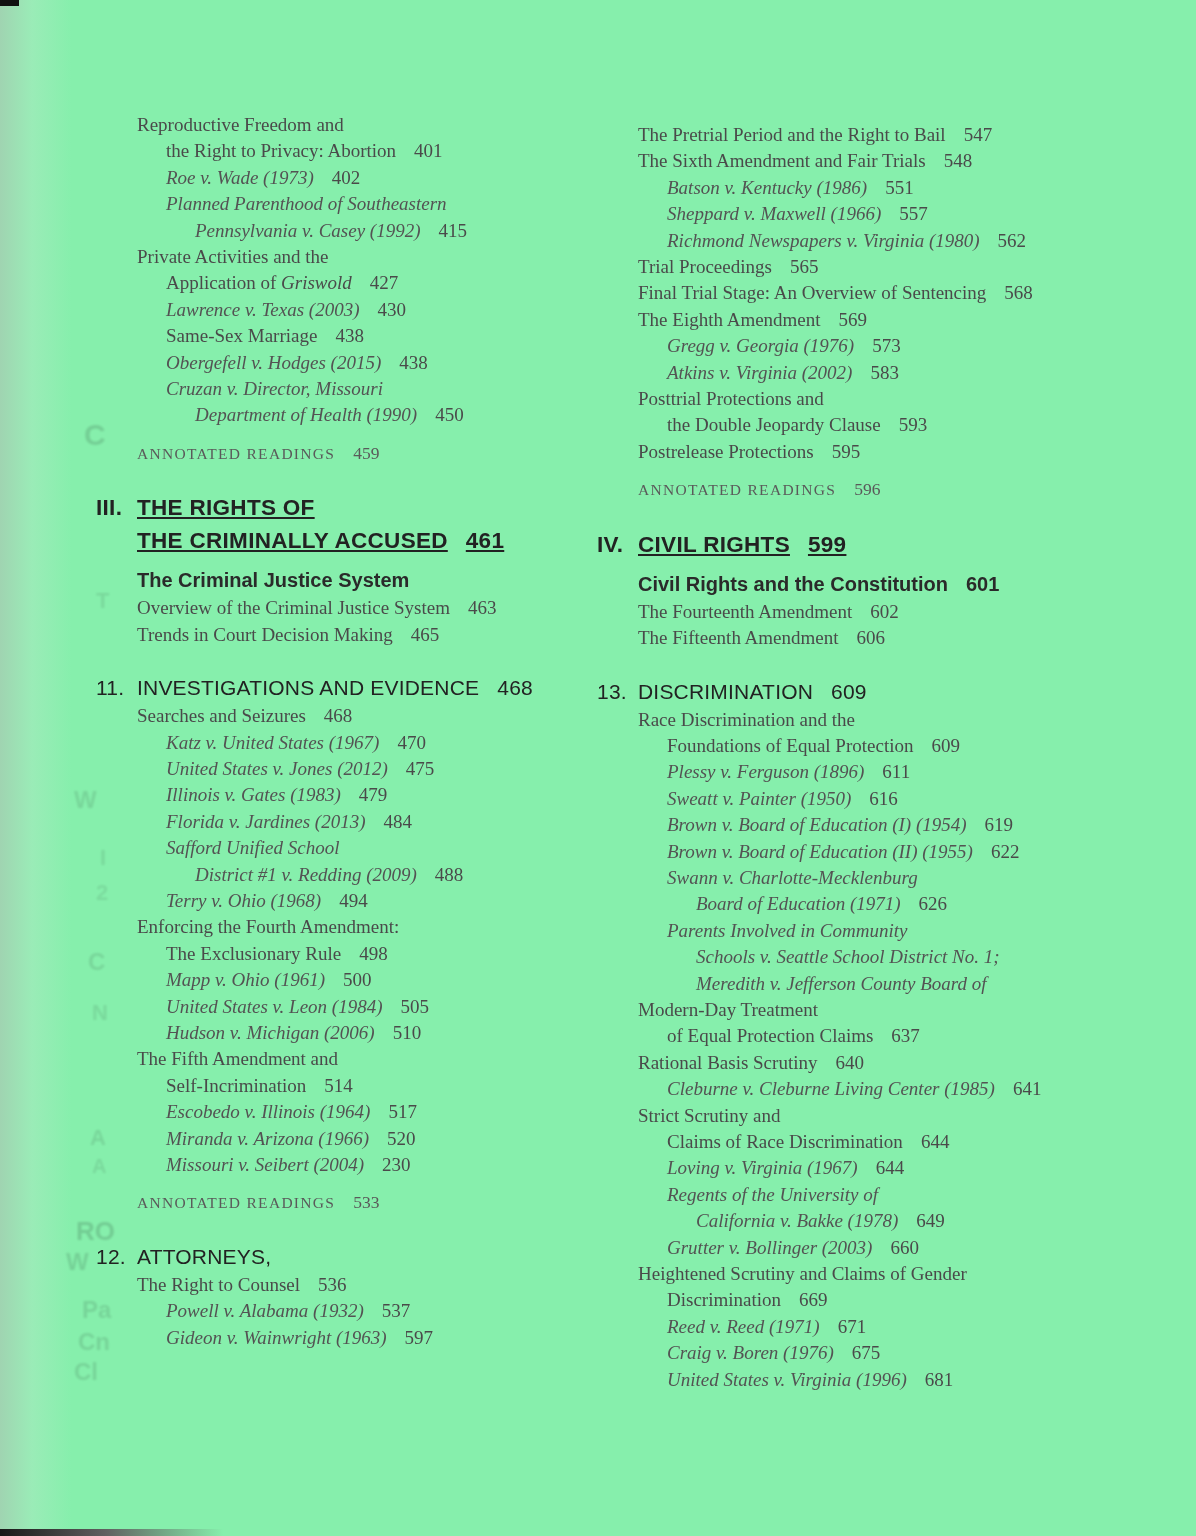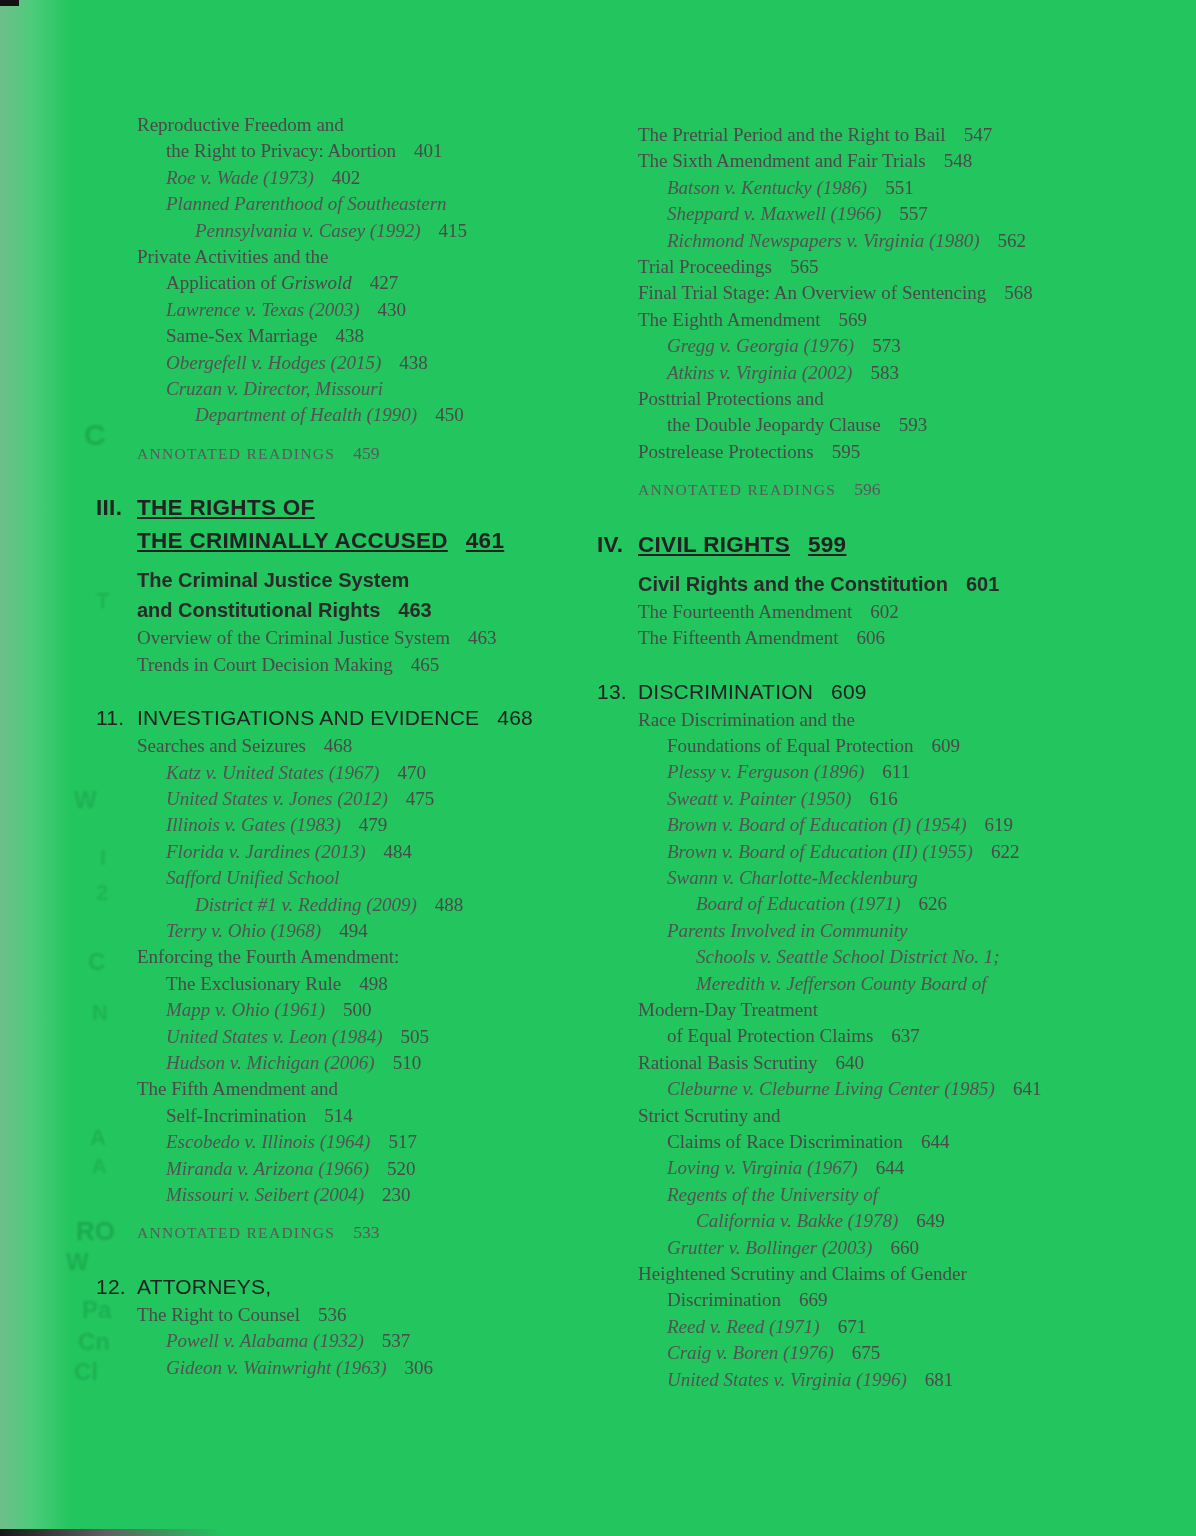--- a/index.html
+++ b/index.html
@@ -1,18 +1,18 @@
 <!DOCTYPE html>
 <html><head>
 <meta charset="utf-8">
 <style>
   html,body { margin:0; padding:0; background:#ffffff; }
   .page {
     position:relative; width:1196px; height:1536px;
-    background:#22c55e; overflow:hidden;
+    background:#86efac; overflow:hidden;
     font-family:"Liberation Serif", serif;
   }
   
   .edge-shade {
     position:absolute; left:0; top:0; width:72px; height:100%;
     background:linear-gradient(to right, rgba(185,185,182,0.50), rgba(225,225,222,0.22) 45%, rgba(255,255,255,0));
   }
   .corner-mark { position:absolute; left:0; top:0; width:19px; height:6px; background:#111; }
   .bottom-strip {
     position:absolute; left:0; bottom:0; width:235px; height:7px;
@@ -86,21 +86,20 @@
       <div class="line section ind1"><span class="txt">Application of </span><span class="emx">Griswold</span><span class="pg">427</span></div>
       <div class="line case ind1"><span class="txt">Lawrence v. Texas (2003)</span><span class="pg">430</span></div>
       <div class="line section ind1"><span class="txt">Same-Sex Marriage</span><span class="pg">438</span></div>
       <div class="line case ind1"><span class="txt">Obergefell v. Hodges (2015)</span><span class="pg">438</span></div>
       <div class="line case ind1"><span class="txt">Cruzan v. Director, Missouri</span></div>
       <div class="line case ind2"><span class="txt">Department of Health (1990)</span><span class="pg">450</span></div>
       <div class="line annotated ind0 gap-md"><span class="txt">ANNOTATED READINGS</span><span class="pg">459</span></div>
       <div class="line part ind0 gap-lg"><span class="num">III.</span><span class="txt">THE RIGHTS OF</span></div>
       <div class="line part ind0"><span class="txt">THE CRIMINALLY ACCUSED</span><span class="pg">461</span></div>
       <div class="line subhead ind0 gap-sm"><span class="txt">The Criminal Justice System</span></div>
-      <div class="line subhead ind0"><span class="txt">and Constitutional Rights</span><span class="pg">463</span></div>
       <div class="line section ind0"><span class="txt">Overview of the Criminal Justice System</span><span class="pg">463</span></div>
       <div class="line section ind0"><span class="txt">Trends in Court Decision Making</span><span class="pg">465</span></div>
       <div class="line chapter ind0 gap-lg"><span class="num">11.</span><span class="txt">INVESTIGATIONS AND EVIDENCE</span><span class="pg">468</span></div>
       <div class="line section ind0"><span class="txt">Searches and Seizures</span><span class="pg">468</span></div>
       <div class="line case ind1"><span class="txt">Katz v. United States (1967)</span><span class="pg">470</span></div>
       <div class="line case ind1"><span class="txt">United States v. Jones (2012)</span><span class="pg">475</span></div>
       <div class="line case ind1"><span class="txt">Illinois v. Gates (1983)</span><span class="pg">479</span></div>
       <div class="line case ind1"><span class="txt">Florida v. Jardines (2013)</span><span class="pg">484</span></div>
       <div class="line case ind1"><span class="txt">Safford Unified School</span></div>
       <div class="line case ind2"><span class="txt">District #1 v. Redding (2009)</span><span class="pg">488</span></div>
@@ -112,21 +111,21 @@
       <div class="line case ind1"><span class="txt">Hudson v. Michigan (2006)</span><span class="pg">510</span></div>
       <div class="line section ind0"><span class="txt">The Fifth Amendment and</span></div>
       <div class="line section ind1"><span class="txt">Self-Incrimination</span><span class="pg">514</span></div>
       <div class="line case ind1"><span class="txt">Escobedo v. Illinois (1964)</span><span class="pg">517</span></div>
       <div class="line case ind1"><span class="txt">Miranda v. Arizona (1966)</span><span class="pg">520</span></div>
       <div class="line case ind1"><span class="txt">Missouri v. Seibert (2004)</span><span class="pg">230</span></div>
       <div class="line annotated ind0 gap-md"><span class="txt">ANNOTATED READINGS</span><span class="pg">533</span></div>
       <div class="line chapter ind0 gap-lg"><span class="num">12.</span><span class="txt">ATTORNEYS,</span></div>
       <div class="line section ind0"><span class="txt">The Right to Counsel</span><span class="pg">536</span></div>
       <div class="line case ind1"><span class="txt">Powell v. Alabama (1932)</span><span class="pg">537</span></div>
-      <div class="line case ind1"><span class="txt">Gideon v. Wainwright (1963)</span><span class="pg">306</span></div>
+      <div class="line case ind1"><span class="txt">Gideon v. Wainwright (1963)</span><span class="pg">597</span></div>
     </div>
   <div class="col col-right">
       <div class="line section ind0"><span class="txt">The Pretrial Period and the Right to Bail</span><span class="pg">547</span></div>
       <div class="line section ind0"><span class="txt">The Sixth Amendment and Fair Trials</span><span class="pg">548</span></div>
       <div class="line case ind1"><span class="txt">Batson v. Kentucky (1986)</span><span class="pg">551</span></div>
       <div class="line case ind1"><span class="txt">Sheppard v. Maxwell (1966)</span><span class="pg">557</span></div>
       <div class="line case ind1"><span class="txt">Richmond Newspapers v. Virginia (1980)</span><span class="pg">562</span></div>
       <div class="line section ind0"><span class="txt">Trial Proceedings</span><span class="pg">565</span></div>
       <div class="line section ind0"><span class="txt">Final Trial Stage: An Overview of Sentencing</span><span class="pg">568</span></div>
       <div class="line section ind0"><span class="txt">The Eighth Amendment</span><span class="pg">569</span></div>

